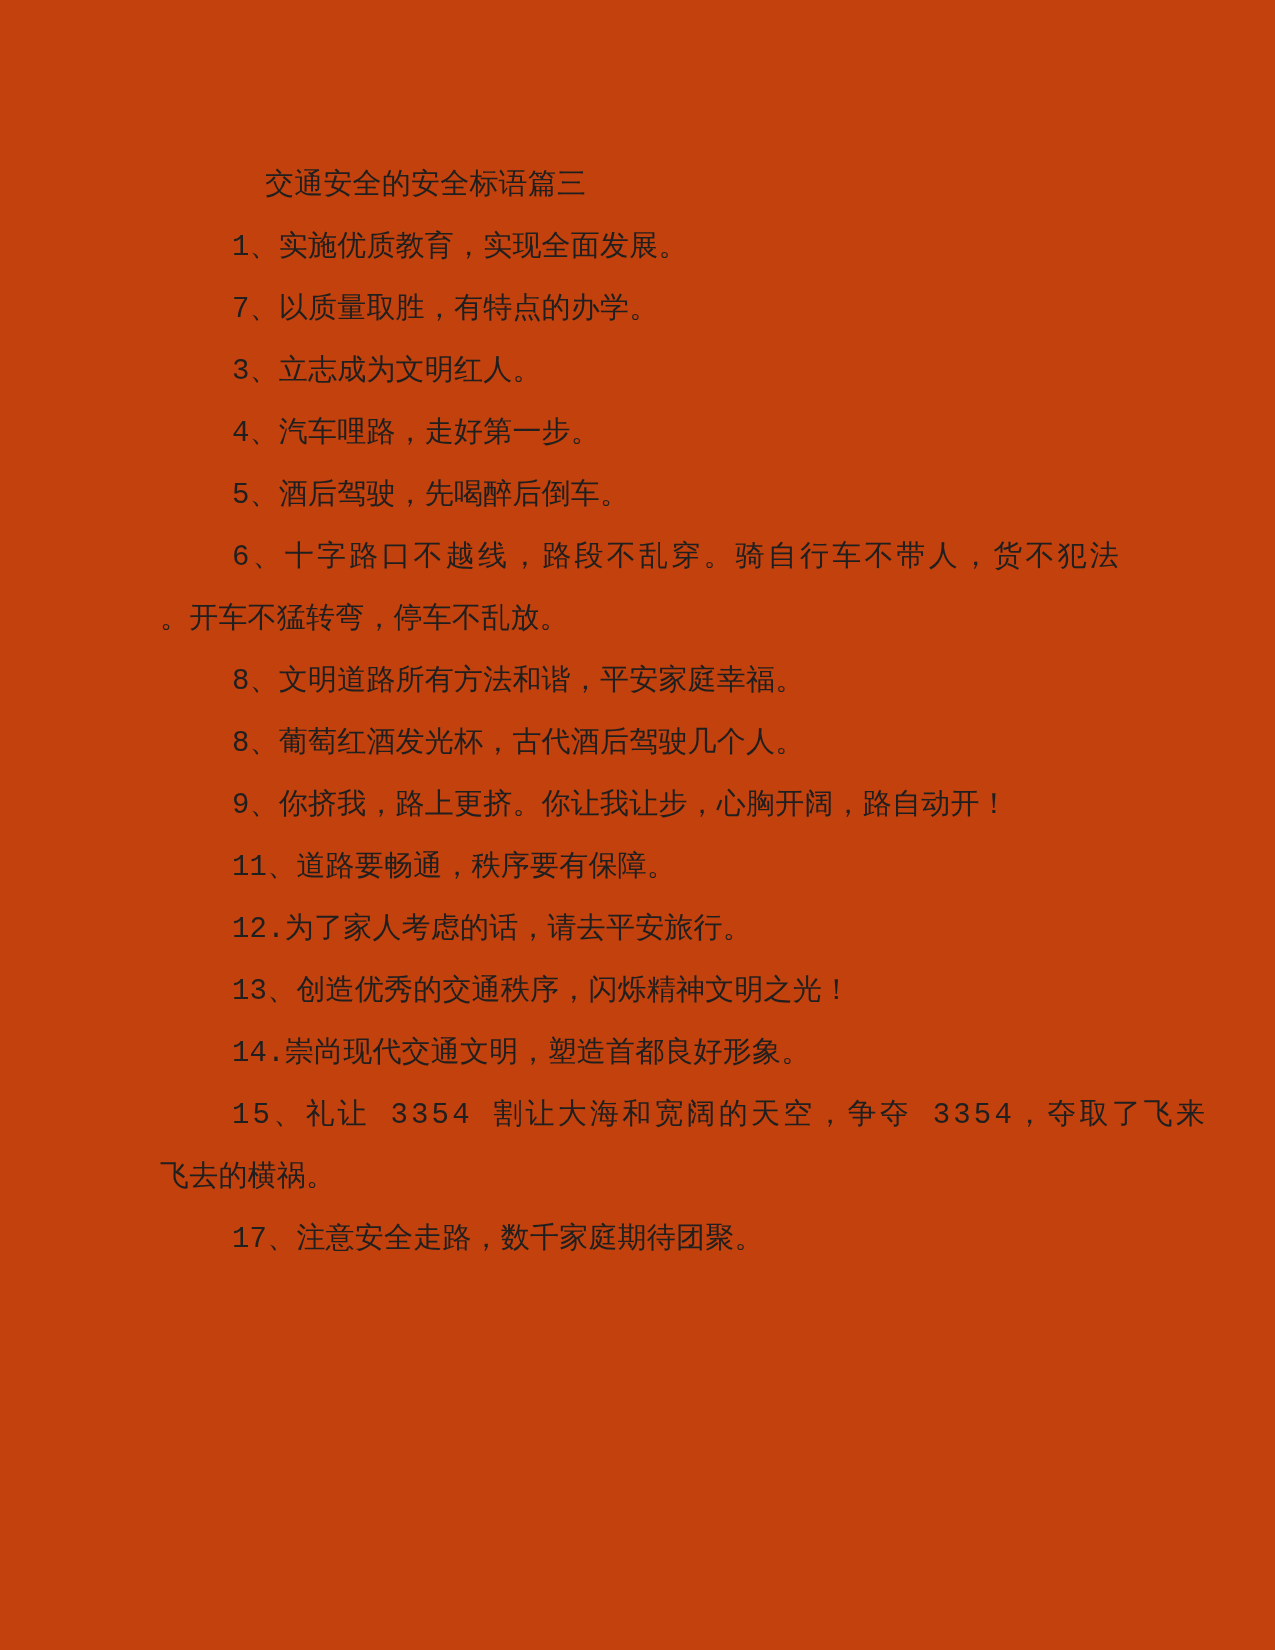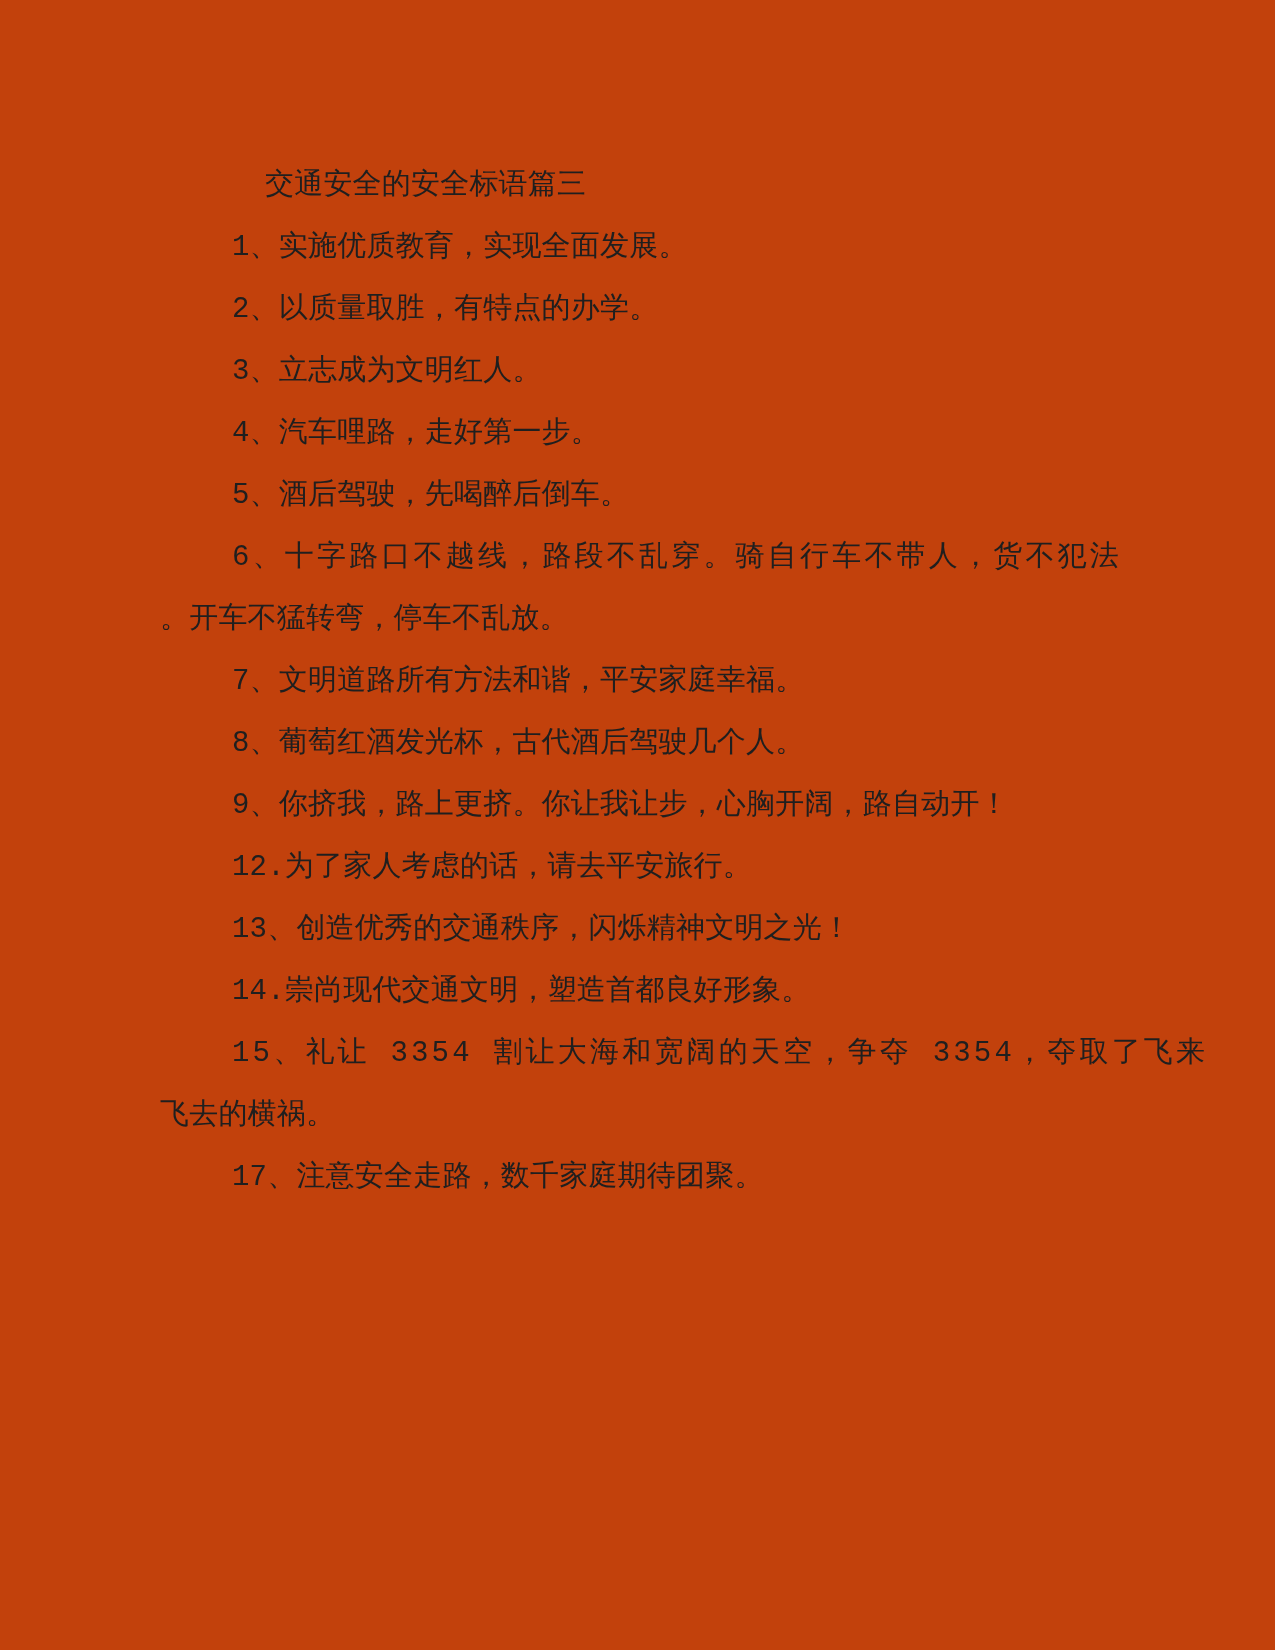--- a/index.html
+++ b/index.html
@@ -42,29 +42,30 @@
     letter-spacing: 3.2px;
   }
 </style>
 </head>
 <body>
 
 <div class="page">
   <div class="textblock">
     <div class="ln title">交通安全的安全标语篇三</div>
     <div class="ln first">1、实施优质教育，实现全面发展。</div>
-    <div class="ln first">2、以质量取胜，有特点的办学。</div>
+    <div class="ln first">7、以质量取胜，有特点的办学。</div>
     <div class="ln first">3、立志成为文明红人。</div>
     <div class="ln first">4、汽车哩路，走好第一步。</div>
     <div class="ln first">5、酒后驾驶，先喝醉后倒车。</div>
     <div class="ln first stretch">6、十字路口不越线，路段不乱穿。骑自行车不带人，货不犯法</div>
     <div class="ln cont">。开车不猛转弯，停车不乱放。</div>
-    <div class="ln first">7、文明道路所有方法和谐，平安家庭幸福。</div>
+    <div class="ln first">8、文明道路所有方法和谐，平安家庭幸福。</div>
     <div class="ln first">8、葡萄红酒发光杯，古代酒后驾驶几个人。</div>
     <div class="ln first">9、你挤我，路上更挤。你让我让步，心胸开阔，路自动开！</div>
+    <div class="ln first">11、道路要畅通，秩序要有保障。</div>
     <div class="ln first">12.为了家人考虑的话，请去平安旅行。</div>
     <div class="ln first">13、创造优秀的交通秩序，闪烁精神文明之光！</div>
     <div class="ln first">14.崇尚现代交通文明，塑造首都良好形象。</div>
     <div class="ln first stretch">15、礼让 3354 割让大海和宽阔的天空，争夺 3354，夺取了飞来</div>
     <div class="ln cont">飞去的横祸。</div>
     <div class="ln first">17、注意安全走路，数千家庭期待团聚。</div>
   </div>
 </div>
 
 </body></html>

